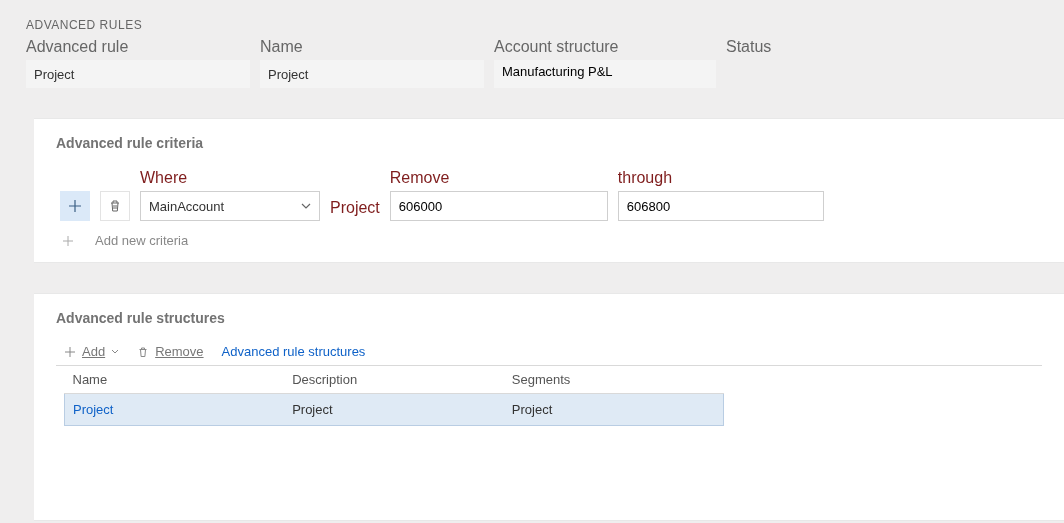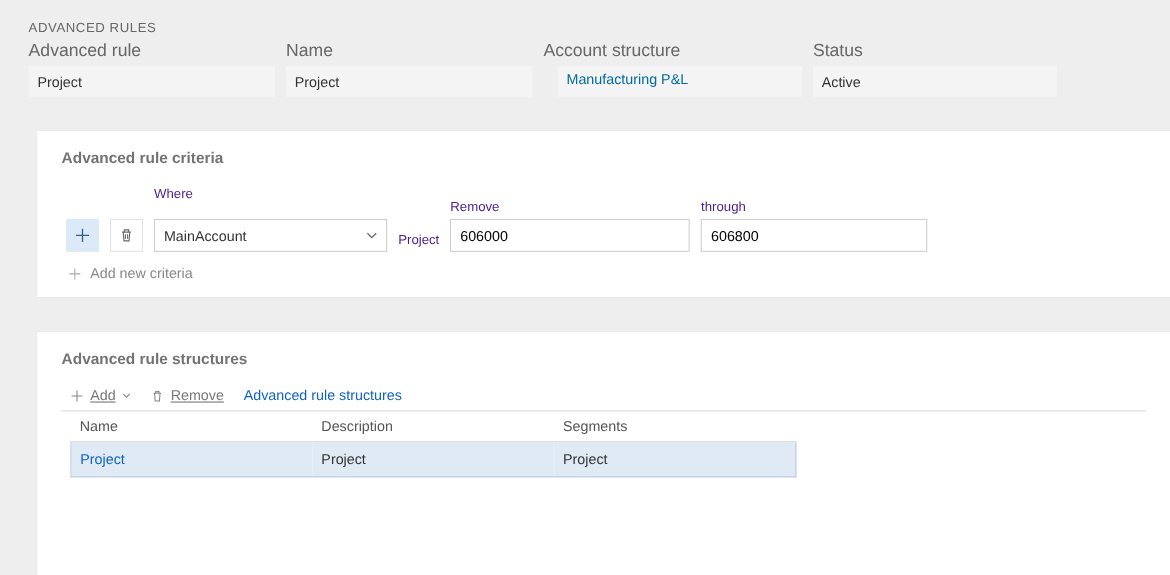--- a/index.html
+++ b/index.html
@@ -3,43 +3,43 @@
 <meta charset="utf-8">
 <style>
   * { box-sizing: border-box; font-family: "Segoe UI", Arial, sans-serif; }
   body { margin: 0; background: #efeeee; font-size: 13px; color: #333; }
   .page { padding: 18px 0 0 26px; width: 1064px; }
   .section-title { font-size: 12px; color: #666; letter-spacing: 0.5px; margin: 0 0 6px 0; }
   .header-row { display: flex; gap: 10px; margin-top: 6px; }
   .hcol { display: flex; flex-direction: column; }
   .hlabel { font-size: 16px; color: #666; margin-bottom: 4px; }
   .hinput { background: #f4f4f4; border: none; height: 28px; padding: 4px 8px; font-size: 13px; color: #333; }
-  .hlink { color: #0369a1; margin-left: 13px; }
+  .hlink { color: #000000; }
   .w1 { width: 224px; }
   .w2 { width: 224px; }
   .w3 { width: 222px; }
   .w4 { width: 222px; }
 
   .panel { background: #fff; border: 1px solid #e8e8e8; border-left: none; border-right: none; margin: 30px 0 0 8px; padding: 16px 22px 14px 22px; }
   .panel-title { font-weight: 600; font-size: 14px; color: #737373; margin-bottom: 18px; }
 
   .criteria-row { display: flex; align-items: flex-end; gap: 10px; margin-left: 4px; }
   .iconbtn { width: 30px; height: 30px; display: flex; align-items: center; justify-content: center; background: #dbe9f8; border: none; cursor: pointer; }
   .iconbtn.plain { background: transparent; border: 1px solid #e3e3e3; }
   .col { display: flex; flex-direction: column; }
-  .clabel { font-size: 12px; color: #4c1d95; margin-bottom: 4px; }
+  .clabel { font-size: 16px; color: #7f1d1d; margin-bottom: 4px; }
   .select, .tinput { height: 30px; border: 1px solid #cfcfcf; background: #fff; padding: 4px 8px; font-size: 13px; display: flex; align-items: center; justify-content: space-between; }
   .select { cursor: pointer; }
   .chev { margin-left: 8px; }
-  .wWhere { width: 212px; margin-top: 12px; }
+  .wWhere { width: 180px; }
   .wOp    { width: 218px; }
   .wVal   { width: 218px; }
   .wThr   { width: 206px; }
 
-  .addnew { display: flex; align-items: center; gap: 8px; color: #888; margin: 12px 0 0 6px; font-size: 13px; cursor: pointer; }
+  .addnew { display: flex; align-items: center; gap: 21px; color: #888; margin: 12px 0 0 6px; font-size: 13px; cursor: pointer; }
 
   .toolbar { display: flex; align-items: center; gap: 18px; margin: 6px 0 6px 8px; color: #777; }
   .tbtn { display: flex; align-items: center; gap: 6px; cursor: pointer; font-size: 13px; text-decoration: underline; }
   .tlink { color: #0f62c8; cursor: pointer; }
 
   table.grid { border-collapse: collapse; width: 660px; margin-left: 8px; }
   table.grid th { text-align: left; font-weight: 400; color: #555; font-size: 13px; padding: 6px 8px; border-bottom: 1px solid #d9d9d9; }
   table.grid td { padding: 8px 8px; font-size: 13px; }
   tr.selrow { background: #dfeaf5; border: 1px solid #b9cde3; }
   .cell-link { color: #0f62c8; }
@@ -62,21 +62,20 @@
     <div class="hcol">
       <div class="hlabel">Name</div>
       <input class="hinput w2" value="Project" style="">
     </div>
     <div class="hcol">
       <div class="hlabel">Account structure</div>
       <div class="hinput w3 hlink">Manufacturing P&amp;L</div>
     </div>
     <div class="hcol">
       <div class="hlabel">Status</div>
-      <input class="hinput w4" value="Active" style="">
     </div>
   </div>
 
   <div class="panel">
     <div class="panel-title">Advanced rule criteria</div>
 
     <div class="criteria-row">
       <button class="iconbtn">
         <span>
           <svg width="14" height="14" viewBox="0 0 14 14">

